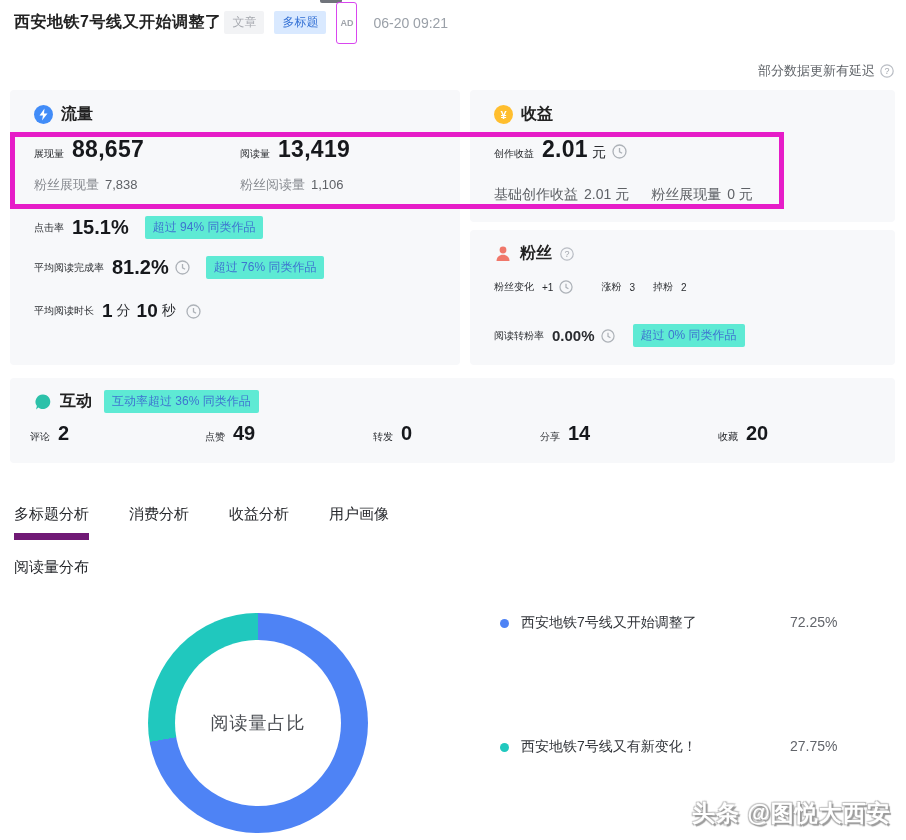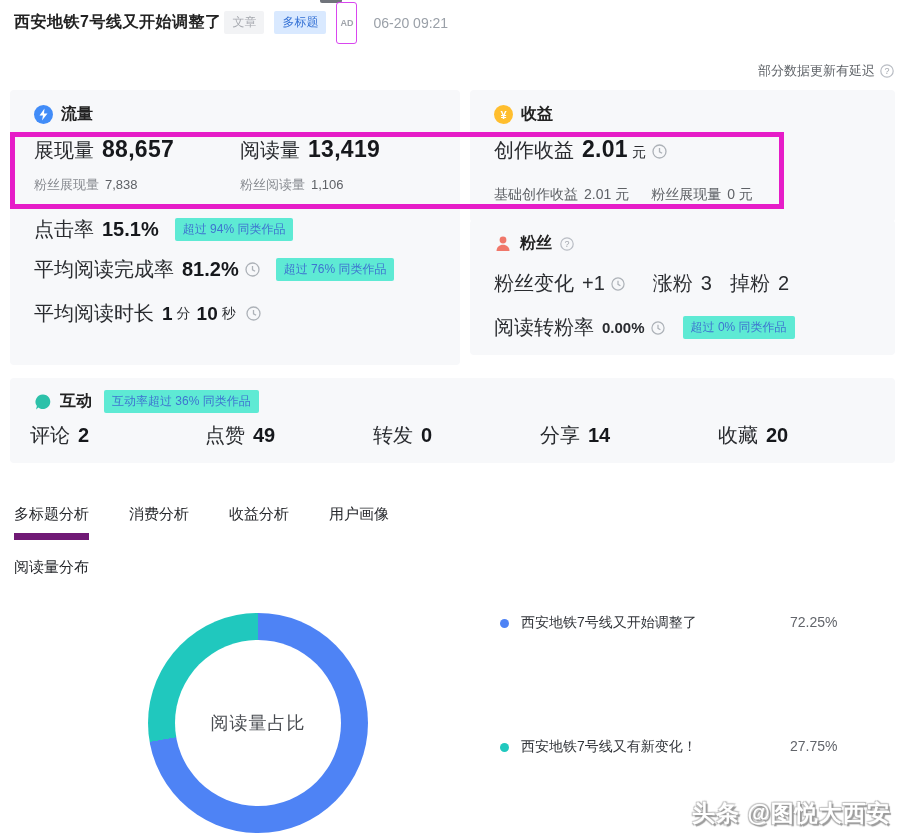--- a/index.html
+++ b/index.html
@@ -16,28 +16,28 @@
   .timestamp { margin-left:16px; color:#9AA0A8; font-size:14px; }
   .tooltip-frag { position:absolute; left:320px; top:0; width:22px; height:3px; background:#70747b; border-radius:0 0 2px 2px; }
 
   
   .notice { position:absolute; right:12px; top:62px; display:flex; align-items:center; gap:5px; color:#5F6368; font-size:13px; }
 
   
   .card { position:absolute; background:#F7F8FA; border-radius:4px; }
   .card-traffic { left:10px; top:90px; width:450px; height:275px; }
   .card-revenue { left:470px; top:90px; width:425px; height:132px; }
-  .card-fans    { left:470px; top:220px; width:425px; height:135px; }
+  .card-fans    { left:470px; top:230px; width:425px; height:135px; }
   .card-interact{ left:10px;  top:378px; width:885px; height:85px; }
 
   .card-head { position:absolute; display:flex; align-items:center; gap:8px; }
   .card-head .card-title { font-size:16px; font-weight:700; color:#222; }
 
   .row { position:absolute; display:flex; align-items:baseline; }
-  .lbl { font-size:20px; color:#2A2C30; }
+  .lbl { font-size:10px; color:#2A2C30; }
   .lbl-gray { font-size:13px; color:#878A90; }
   .val-big { font-size:23px; font-weight:700; color:#16181C; margin-left:8px; letter-spacing:.3px; }
   .val-mid { font-size:20px; font-weight:700; color:#16181C; margin-left:8px; }
   .val-gray { font-size:13px; color:#5E6166; margin-left:6px; }
   .unit { font-size:14px; color:#2A2C30; margin-left:4px; }
 
   .chip { font-size:12px; color:#3E74D0; background:#5eead4; padding:3px 8px; border-radius:2px; white-space:nowrap; }
   .mini-ico { margin-left:6px; position:relative; top:2px; }
 
   

